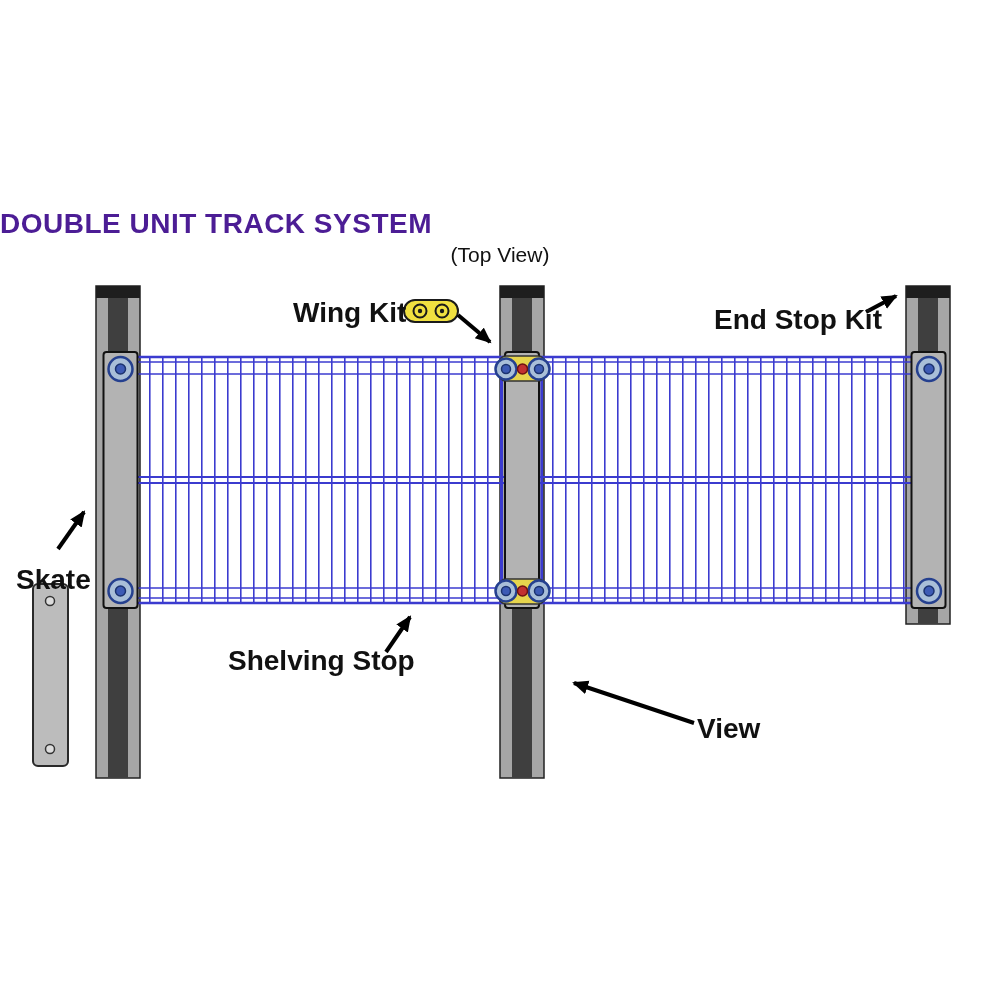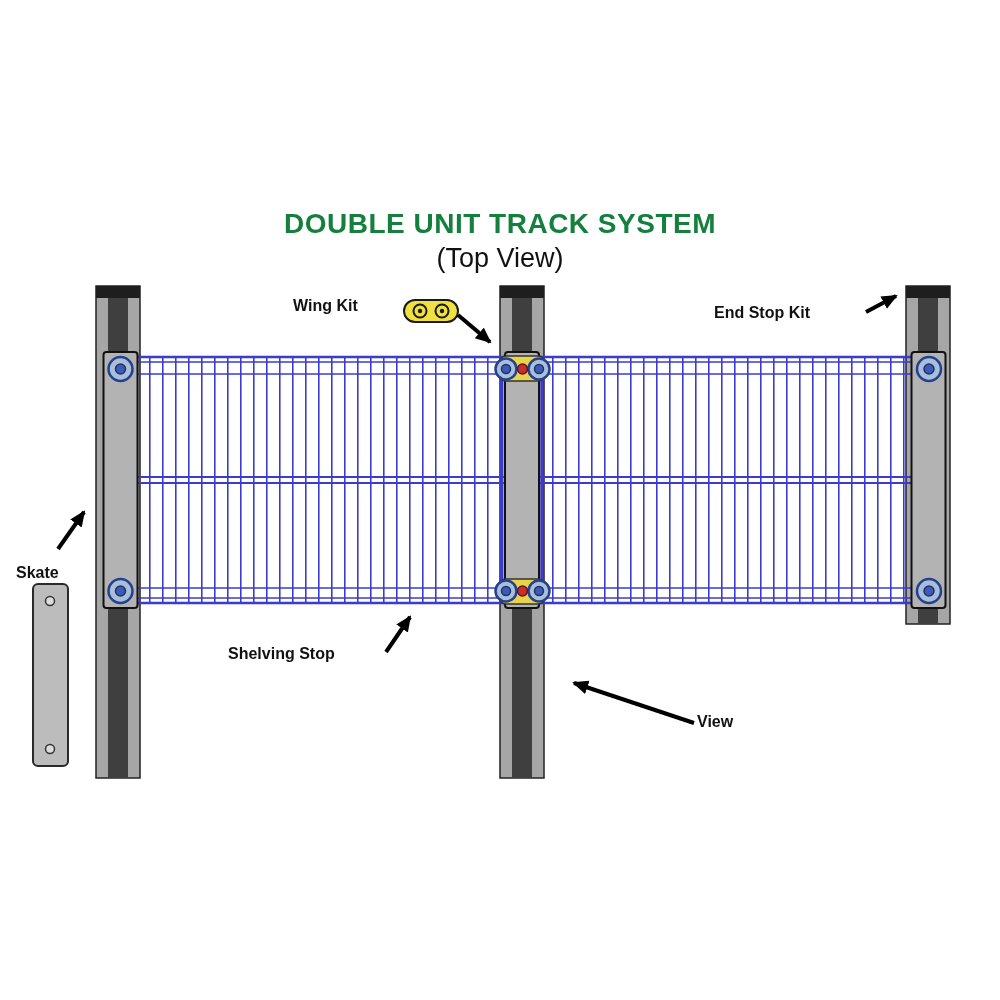--- a/index.html
+++ b/index.html
@@ -6,29 +6,29 @@
   #stage{
     position:relative;
     width:1000px;height:1000px;
     background:#ffffff;
     font-family:"Liberation Sans", sans-serif;
     overflow:hidden;
   }
   #diagram-svg{position:absolute;left:0;top:0;}
   .title{
     position:absolute;left:0;top:208px;width:1000px;
-    text-align:center;font-size:28px;font-weight:bold;color:#15803d;
+    text-align:left;font-size:28px;font-weight:bold;color:#4c1d95;
     letter-spacing:0.5px;
   }
   .subtitle{
     position:absolute;left:0;top:243px;width:1000px;
-    text-align:center;font-size:27px;font-weight:normal;color:#111;
+    text-align:center;font-size:21px;font-weight:normal;color:#111;
   }
   .lbl{
-    position:absolute;font-size:16px;font-weight:bold;color:#111;white-space:nowrap;
+    position:absolute;font-size:28px;font-weight:bold;color:#111;white-space:nowrap;
   }
   .lbl-wing-kit{left:293px;top:297px;}
   .lbl-end-stop-kit{left:714px;top:304px;}
   .lbl-skate{left:16px;top:564px;}
   .lbl-shelving-unit{left:228px;top:645px;}
   .lbl-track{left:697px;top:713px;}
 </style>
 </head>
 <body>
 

